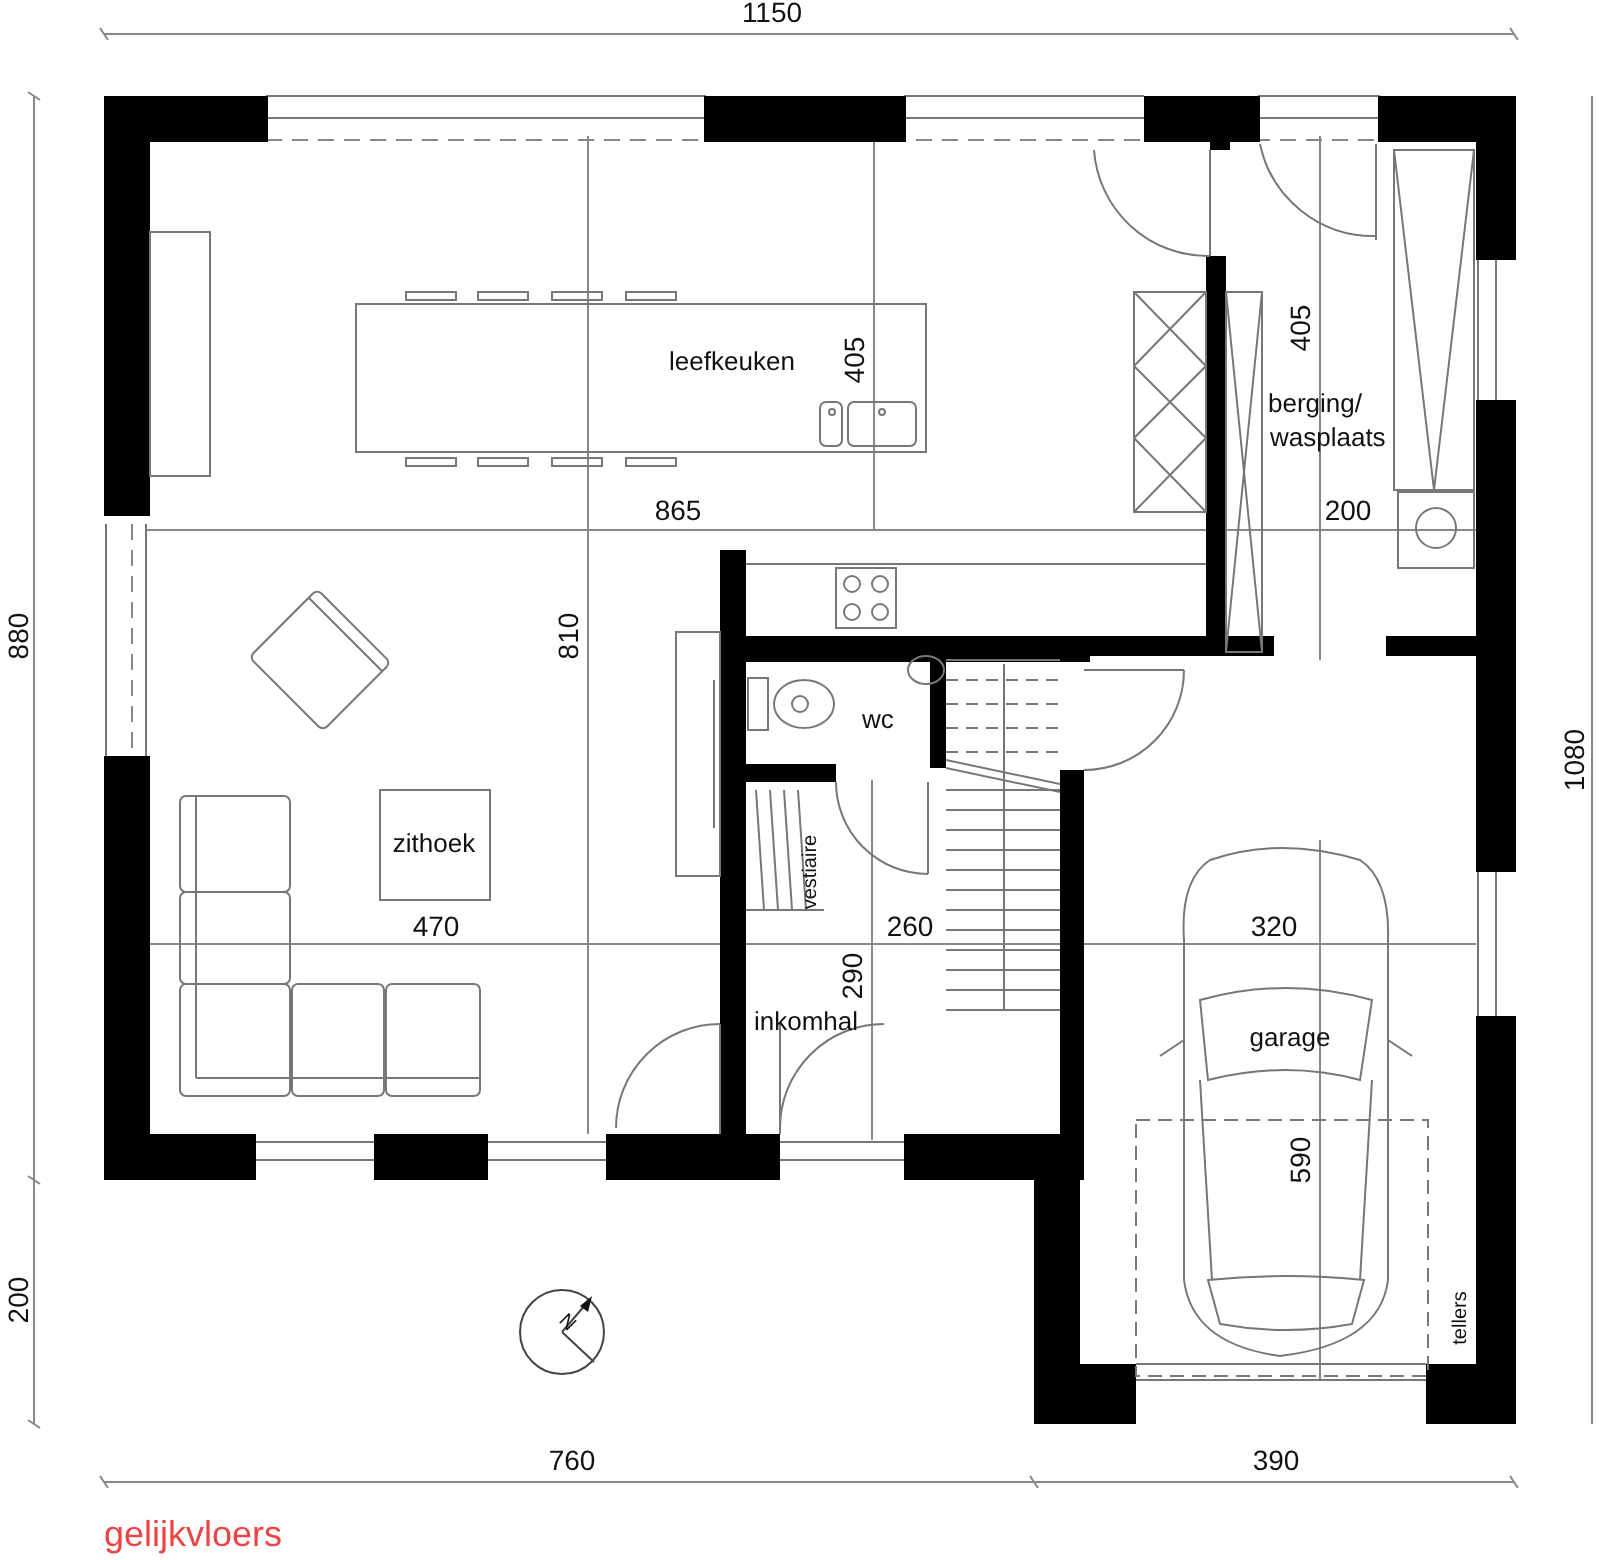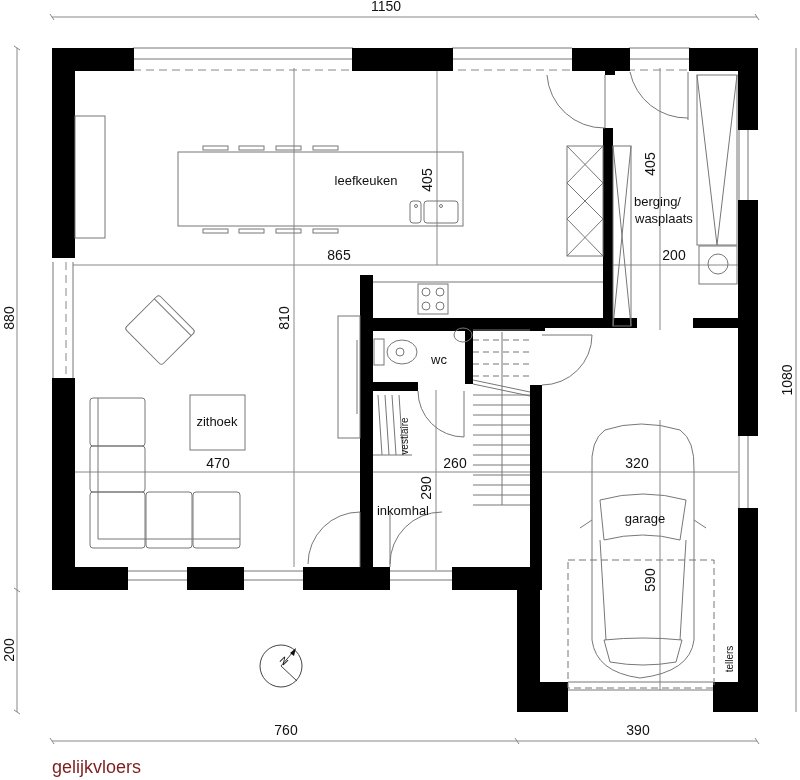--- a/index.html
+++ b/index.html
@@ -1,19 +1,19 @@
 <!DOCTYPE html>
 <html><head>
 <meta charset="utf-8">
 <style>
   html, body { margin:0; padding:0; background:#fff; }
   body { width:800px; height:780px; overflow:hidden; position:relative; font-family:"Liberation Sans", sans-serif; }
   #plan { position:absolute; left:0; top:0; }
   .lbl { font-family:"Liberation Sans", sans-serif; fill:#111; }
-  .title { position:absolute; left:52px; top:757px; font-size:18px; color:#7f1d1d; font-family:"Liberation Sans", sans-serif; }
+  .title { position:absolute; left:52px; top:757px; font-size:18px; color:#ef4444; font-family:"Liberation Sans", sans-serif; }
 </style>
 </head>
 <body>
 
 <svg id="plan" width="800" height="780" viewBox="0 0 800 780" xmlns="http://www.w3.org/2000/svg">
 
   <g stroke="#888" stroke-width="1" fill="none">
     <line x1="52" y1="17" x2="757" y2="17"></line>
     <line x1="50" y1="14" x2="54" y2="20"></line>
       <line x1="755" y1="14" x2="759" y2="20"></line>

